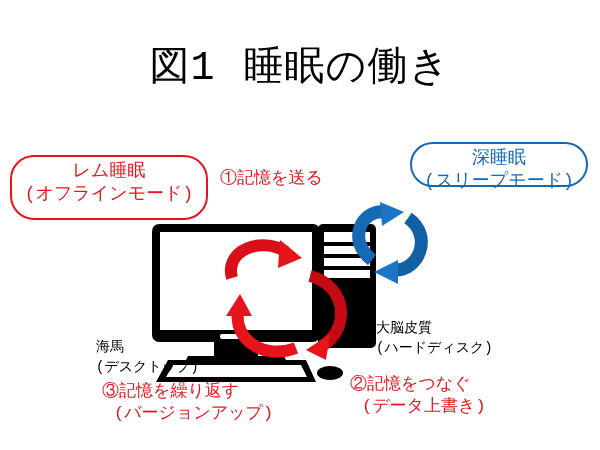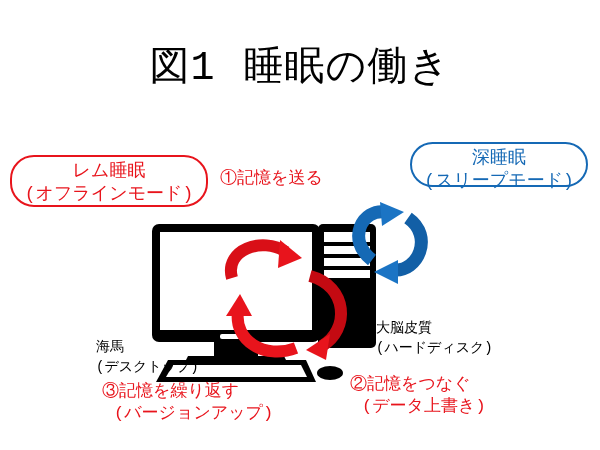--- a/index.html
+++ b/index.html
@@ -10,21 +10,21 @@
   .abs { position: absolute; font-family: Liberation Mono, monospace; }
   .title {
     left: 0; top: 38px; width: 600px; text-align: center;
     font-size: 40px; color: #000; letter-spacing: 1px;
   }
   .title .gap { display: inline-block; width: 28px; }
   .pill {
     border-radius: 24px; text-align: center; font-size: 18px; line-height: 23px;
     box-sizing: border-box; padding-top: 3px;
   }
-  .pill-red { left: 10px; top: 155px; width: 198px; height: 52px; border: 2px solid #e8141c; color: #e8141c; }
+  .pill-red { left: 10px; top: 155px; width: 198px; height: 65px; border: 2px solid #e8141c; color: #e8141c; }
   .pill-blue { left: 410px; top: 142px; width: 178px; height: 45px; border: 2px solid #1569b5; color: #1569b5; }
   .red { color: #e8141c; }
   .blue { color: #1569b5; }
   .lbl { font-size: 17px; line-height: 22px; white-space: nowrap; }
   .lbl-sm { font-size: 14px; line-height: 20px; color: #000; white-space: nowrap; }
   svg.art { position: absolute; left: 0; top: 0; }
 </style>
 </head>
 <body>
 

